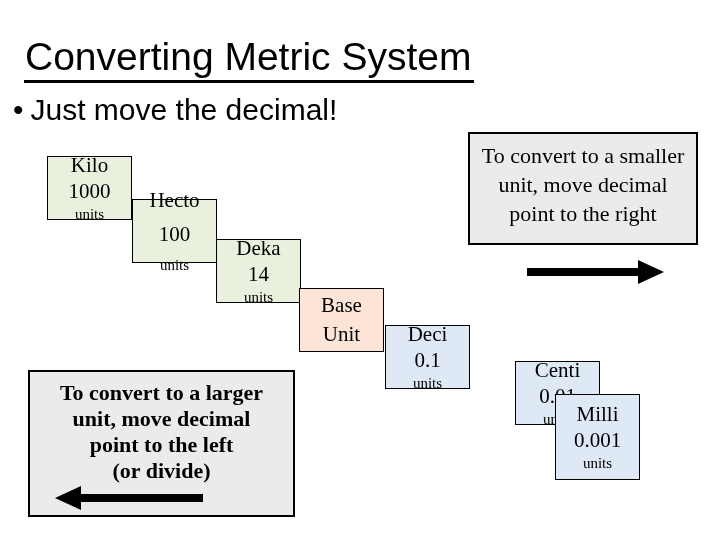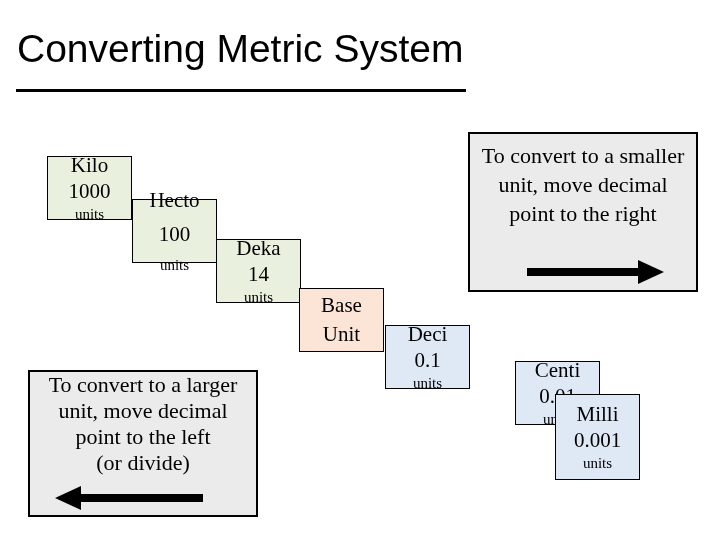--- a/index.html
+++ b/index.html
@@ -11,29 +11,29 @@
     overflow: hidden;
     font-family: "Liberation Serif", serif;
     color: #000;
   }
 
   
   .title {
     position: absolute;
     left: 16px;
     top: 27px;
-    margin: 0;
+    margin: 8px;
     font-family: "Liberation Sans", sans-serif;
     font-weight: 400;
     font-size: 39px;
     line-height: 44px;
     color: #000;
     display: inline-block;
     border-bottom: 3px solid #000;
-    padding: 0 3px 18px 1px;
+    padding: 0 3px 1px 1px;
     white-space: nowrap;
   }
 
   
   .bullet-line {
     position: absolute;
     left: 13px;
     top: 92px;
     font-family: "Liberation Sans", sans-serif;
     font-size: 30px;
@@ -72,41 +72,46 @@
     position: absolute;
     border: 2px solid #000;
     box-sizing: border-box;
     text-align: center;
     font-family: "Liberation Serif", serif;
     font-size: 22px;
   }
   .callout-line { white-space: nowrap; }
   .callout-smaller {
     left: 468px; top: 132px;
-    width: 230px; height: 160px;
+    width: 230px; height: 113px;
     padding-top: 7px;
   }
   .callout-smaller .callout-line { line-height: 29px; }
   .callout-larger {
     left: 28px; top: 370px;
-    width: 230px; height: 147px;
+    width: 267px; height: 147px;
+    padding-top: 8px;
+    font-weight: bold;
   }
   .callout-larger .callout-line { line-height: 26px; }
 
   .arrow { position: absolute; display: block; }
   .arrow-right { left: 57px; top: 125px; }
   .arrow-left  { left: 25px; top: 113px; }
 </style>
 </head>
 <body>
 
 <div class="slide">
 
   <h1 class="title">Converting Metric System</h1>
 
+  <div class="bullet-line">
+    <span class="bullet-marker">•</span><span>Just move the decimal!</span>
+  </div>
 
   <div class="step step-0" style="background-color: rgb(233, 241, 222);">
     <div class="step-label">Kilo</div>
     <div class="step-value">1000</div>
     <div class="step-units">units</div>
   </div>
 
   <div class="step step-1" style="background-color: rgb(233, 241, 222); gap: 8px;">
     <div class="step-label">Hecto</div>
     <div class="step-value">100</div>

